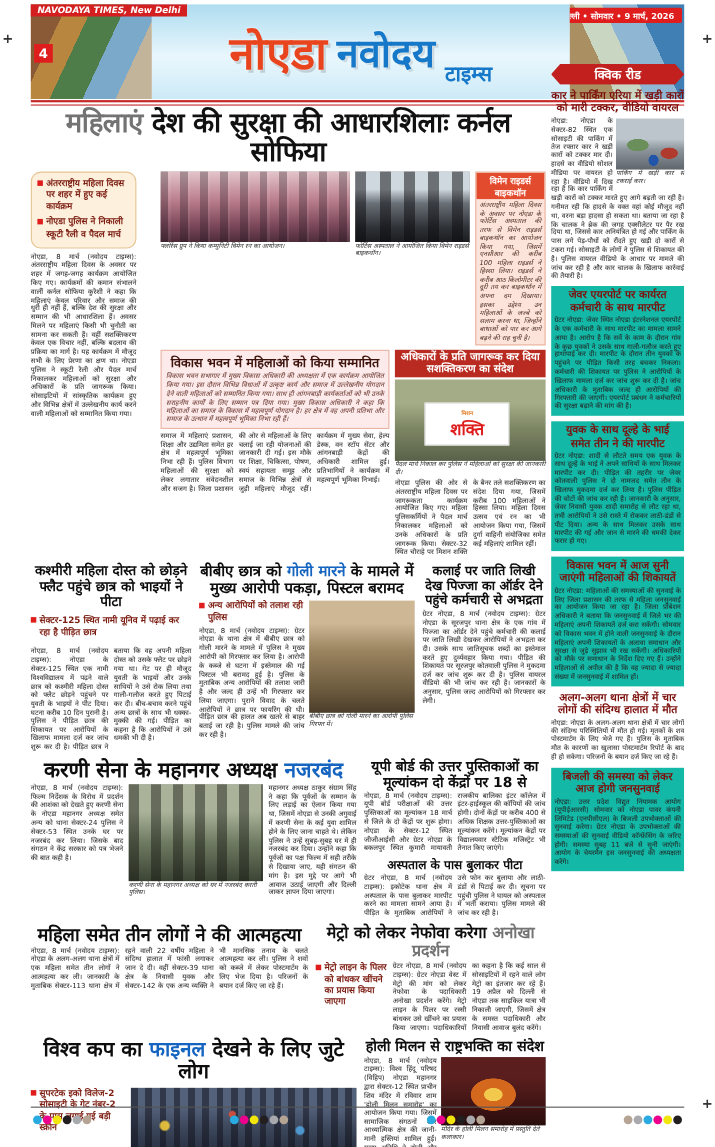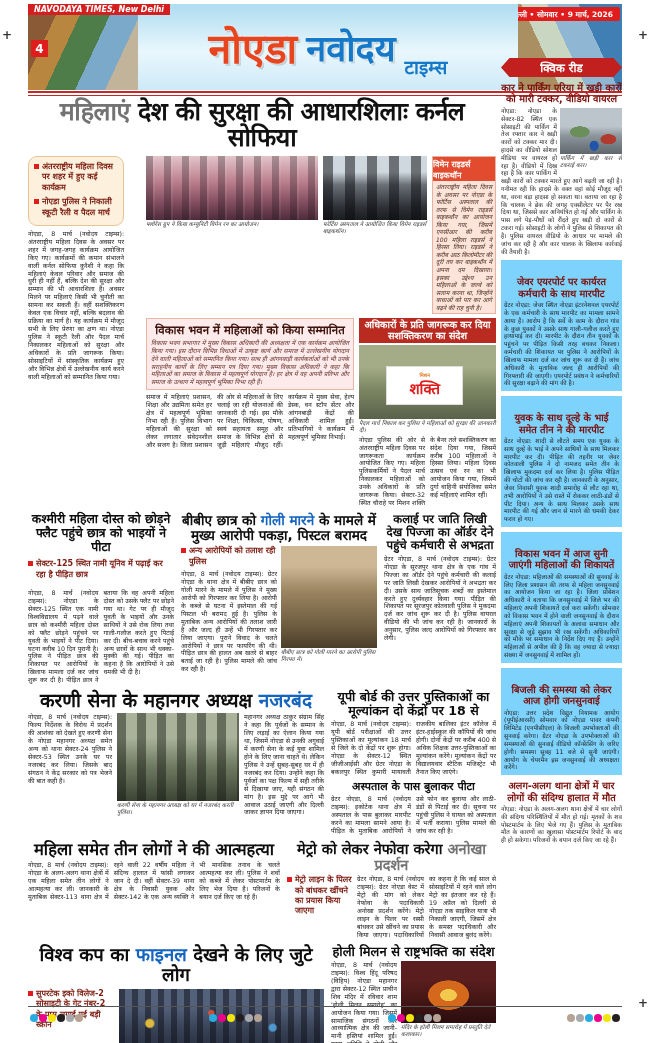--- a/index.html
+++ b/index.html
@@ -44,21 +44,21 @@
 .main{position:absolute;left:28px;top:99px;width:468px}
 .lead-h{font-size:25px;font-weight:800;line-height:1.02;text-align:center;letter-spacing:-.5px;margin-bottom:6px}
 .topzone{display:flex;gap:22px}
 .lead-left{width:96px;flex:none}
 .lead-left .bodytxt{margin-top:4px}
 .topright{flex:1;min-width:0}
 .photorow{display:flex;gap:5px}
 .fig1{width:172px;flex:none}.fig2{width:104px;flex:none}
 .ph.h66{height:64px}
 .wrb{flex:1;background:#fce4da;border:1px solid #e8b39e;overflow:hidden}
-.wrb h4{background:#e34b2e;color:#fff;font-size:8px;font-weight:800;text-align:left;padding:1px 0}
+.wrb h4{background:#e34b2e;color:#fff;font-size:8px;font-weight:800;text-align:center;padding:1px 0}
 .wrb .bodytxt{font-style:italic;font-size:6px;padding:2px 3px;color:#4a2a20}
 .row2{display:flex;gap:5px;margin-top:4px}
 .sammanit{width:208px;flex:none}
 .sammanit .box{background:#fdeaea;border:1px solid #eab5a5;padding:3px 4px}
 .sammanit h3{font-size:11.5px;font-weight:800;color:#3d130c;text-align:center;margin-bottom:2px}
 .sammanit .intro{font-size:6.1px;font-style:italic;color:#64322a;line-height:1.28;text-align:justify}
 .sammanit .bodytxt{margin-top:3px}
 .jagruk{flex:1;min-width:0}
 .jagruk .bar{background:#b92b20;color:#fff;font-size:9.6px;font-weight:800;text-align:center;
   padding:2px 2px;line-height:1.1}
@@ -108,21 +108,21 @@
 .b6b .c{width:66px;flex:none}
 .b6b .fig{flex:1}
 .b6b .ph{height:62px}
 
 .rail{position:absolute;left:501px;top:58px;width:121px;height:948px;overflow:hidden}
 .ribbon{background:#c21f1f;color:#fff;font-weight:800;font-size:11.5px;text-align:center;
   padding:2px 0;clip-path:polygon(7% 0,93% 0,100% 50%,93% 100%,7% 100%,0 50%)}
 .qr{margin-top:5px}
 .qr h3{font-size:9.7px;line-height:1.18;font-weight:800;color:#7c100c;text-align:center;margin-bottom:2px}
 .qr .bodytxt{font-size:6.2px}
-.qr.pink{background:#7dd3fc;padding:16px 3px 4px}
+.qr.pink{background:#14b8a6;padding:3px 3px 4px}
 .qfig{float:right;width:62px;margin:1px 0 2px 3px}
 .qfig .ph{height:46px}
 
 .people{background-image:repeating-linear-gradient(90deg,rgba(30,20,28,.30) 0 7px,rgba(255,255,255,.07) 7px 9px,transparent 9px 18px),linear-gradient(180deg,#e3c4ca 0%,#bb7f8e 40%,#7e4a5c 75%,#4e2c3a 100%)}
 .bikers{background-image:repeating-linear-gradient(90deg,rgba(10,10,14,.5) 0 10px,transparent 10px 22px),linear-gradient(180deg,#cfd8de 0 25%,#6a7077 45%,#2e3136 80%,#1b1d20 100%)}
 .parking{background-image:radial-gradient(ellipse at 32% 52%,#6a8f5a 0 16%,transparent 17%),radial-gradient(ellipse at 78% 68%,#b03a2e 0 11%,transparent 12%),radial-gradient(ellipse at 55% 82%,#2255aa 0 9%,transparent 10%),linear-gradient(180deg,#bcc5cb 0 40%,#8d969c 60%,#5f676d 100%)}
 .shaktibg{background:linear-gradient(180deg,#a3ac86 0 30%,#7d8663 60%,#59614a 100%)}
 .suspect{background:linear-gradient(180deg,#cdb795 0 20%,#9a835f 45%,#6b5a3e 80%,#4a3d2a 100%)}
 .karaniph{background-image:repeating-linear-gradient(90deg,rgba(20,22,16,.45) 0 9px,transparent 9px 20px),linear-gradient(180deg,#aab39a 0 28%,#6f7a62 60%,#3c4434 100%)}
 .crowd{background-image:radial-gradient(circle at 15% 40%,rgba(240,200,60,.9) 0 2%,transparent 3%),radial-gradient(circle at 45% 28%,rgba(220,80,60,.9) 0 2%,transparent 3%),radial-gradient(circle at 75% 45%,rgba(80,160,220,.9) 0 2%,transparent 3%),repeating-linear-gradient(90deg,rgba(15,15,25,.5) 0 6px,transparent 6px 13px),linear-gradient(180deg,#53617a 0 20%,#3a4458 45%,#232a3a 75%,#151a26 100%)}
@@ -341,28 +341,28 @@
     <div class="qr pink">
       <h3>युवक के साथ दूल्हे के भाई समेत तीन ने की मारपीट</h3>
       <p class="bodytxt">ग्रेटर नोएडा: शादी से लौटते समय एक युवक के साथ दूल्हे के भाई ने अपने साथियों के साथ मिलकर मारपीट कर दी। पीड़ित की तहरीर पर जेवर कोतवाली पुलिस ने दो नामजद समेत तीन के खिलाफ मुकदमा दर्ज कर लिया है। पुलिस पीड़ित की चोटों की जांच कर रही है। जानकारी के अनुसार, जेवर निवासी युवक शादी समारोह से लौट रहा था, तभी आरोपियों ने उसे रास्ते में रोककर लाठी-डंडों से पीट दिया। अन्य के साथ मिलकर उसके साथ मारपीट की गई और जान से मारने की धमकी देकर फरार हो गए।</p>
     </div>
 
     <div class="qr pink">
       <h3>विकास भवन में आज सुनी जाएंगी महिलाओं की शिकायतें</h3>
       <p class="bodytxt">ग्रेटर नोएडा: महिलाओं की समस्याओं की सुनवाई के लिए जिला प्रशासन की तरफ से महिला जनसुनवाई का आयोजन किया जा रहा है। जिला प्रोबेशन अधिकारी ने बताया कि जनसुनवाई में जिले भर की महिलाएं अपनी शिकायतें दर्ज करा सकेंगी। सोमवार को विकास भवन में होने वाली जनसुनवाई के दौरान महिलाएं अपनी शिकायतों के अलावा समाधान और सुरक्षा से जुड़े सुझाव भी रख सकेंगी। अधिकारियों को मौके पर समाधान के निर्देश दिए गए हैं। उन्होंने महिलाओं से अपील की है कि वह ज्यादा से ज्यादा संख्या में जनसुनवाई में शामिल हों।</p>
     </div>
 
+    <div class="qr">
+      <h3>अलग-अलग थाना क्षेत्रों में चार लोगों की संदिग्ध हालात में मौत</h3>
+      <p class="bodytxt">नोएडा: नोएडा के अलग-अलग थाना क्षेत्रों में चार लोगों की संदिग्ध परिस्थितियों में मौत हो गई। मृतकों के शव पोस्टमार्टम के लिए भेजे गए हैं। पुलिस के मुताबिक मौत के कारणों का खुलासा पोस्टमार्टम रिपोर्ट के बाद ही हो सकेगा। परिजनों के बयान दर्ज किए जा रहे हैं।</p>
+    </div>
+
     <div class="qr pink">
       <h3>बिजली की समस्या को लेकर आज होगी जनसुनवाई</h3>
       <p class="bodytxt">नोएडा: उत्तर प्रदेश विद्युत नियामक आयोग (यूपीईआरसी) सोमवार को नोएडा पावर कंपनी लिमिटेड (एनपीसीएल) के बिजली उपभोक्ताओं की सुनवाई करेगा। ग्रेटर नोएडा के उपभोक्ताओं की समस्याओं की सुनवाई वीडियो कॉन्फ्रेंसिंग के जरिए होगी। समस्या सुबह 11 बजे से सुनी जाएंगी। आयोग के चेयरमैन इस जनसुनवाई की अध्यक्षता करेंगे।</p>
-    </div>
-
-    <div class="qr">
-      <h3>अलग-अलग थाना क्षेत्रों में चार लोगों की संदिग्ध हालात में मौत</h3>
-      <p class="bodytxt">नोएडा: नोएडा के अलग-अलग थाना क्षेत्रों में चार लोगों की संदिग्ध परिस्थितियों में मौत हो गई। मृतकों के शव पोस्टमार्टम के लिए भेजे गए हैं। पुलिस के मुताबिक मौत के कारणों का खुलासा पोस्टमार्टम रिपोर्ट के बाद ही हो सकेगा। परिजनों के बयान दर्ज किए जा रहे हैं।</p>
     </div>
   </aside>
 
   <div class="footline"></div>
   <div class="marks">
     <div class="mgrp">
       <span class="dot d1"></span>
         <span class="dot d2"></span>
         <span class="dot d3"></span>
         <span class="dot d4"></span>

